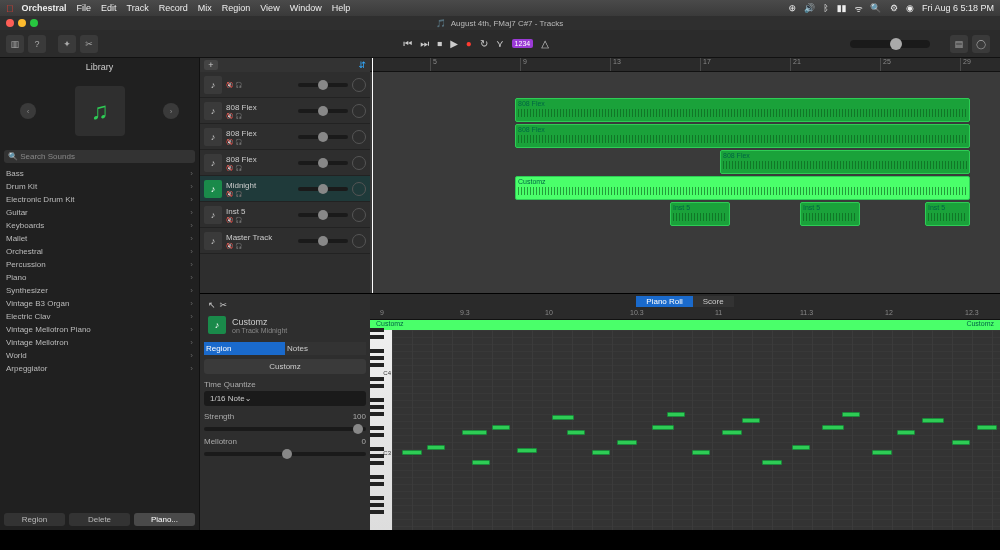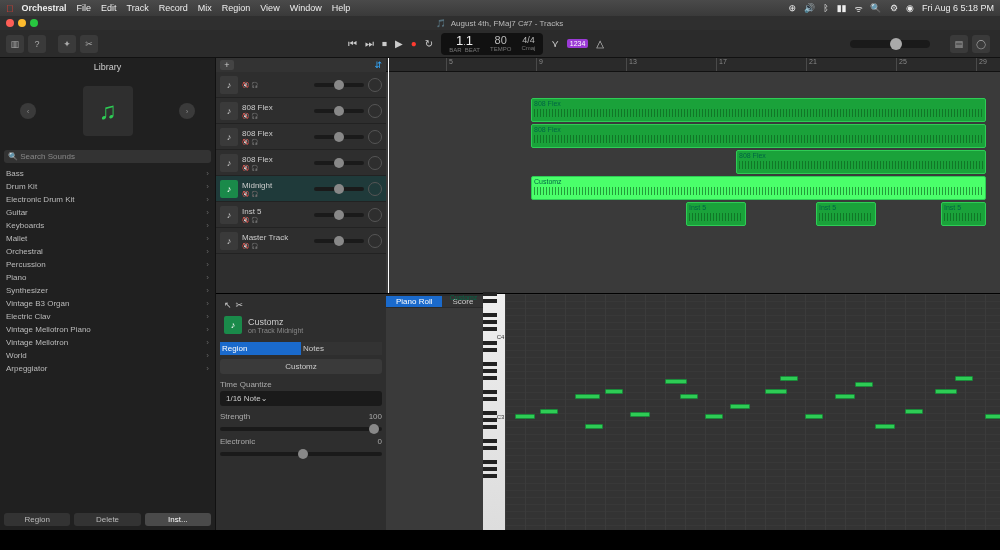--- a/index.html
+++ b/index.html
@@ -16,21 +16,21 @@
 .toolbar { height:28px; background:#2b2b2b; border-bottom:1px solid #111; display:flex; align-items:center; padding:0 6px; }
 .tool-btn { width:18px; height:18px; background:#3a3a3a; border-radius:3px; margin-right:4px; display:flex; align-items:center; justify-content:center; color:#aaa; font-size:9px; }
 .transport { display:flex; align-items:center; gap:8px; }
 .tp-btn { color:#ccc; font-size:10px; }
 .lcd { background:#111; border-radius:4px; padding:2px 8px; display:flex; align-items:center; gap:10px; height:22px; }
 .lcd-big { color:#eee; font-size:13px; font-weight:300; }
 .lcd-sm { color:#bbb; font-size:9px; text-align:center; line-height:1; }
 .lcd-sm small { font-size:6px; color:#777; display:block; }
 .badge { background:#9b3ad6; color:#fff; border-radius:2px; padding:1px 3px; font-size:7px; }
 .main { display:flex; height:472px; }
-.library { width:216px; background:#202020; display:flex; flex-direction:column; border-right:1px solid #111; }
+.library { width:200px; background:#202020; display:flex; flex-direction:column; border-right:1px solid #111; }
 .lib-hdr { text-align:center; padding:4px; font-size:9px; color:#ccc; }
 .lib-tile { height:70px; display:flex; align-items:center; justify-content:center; position:relative; }
 .lib-icon { width:50px; height:50px; background:#2f2f2f; border-radius:4px; display:flex; align-items:center; justify-content:center; color:#2ecc55; font-size:24px; }
 .lib-arrow { width:16px; height:16px; background:#3a3a3a; border-radius:50%; display:flex; align-items:center; justify-content:center; color:#888; font-size:8px; position:absolute; }
 .search { margin:4px; background:#333; border-radius:3px; padding:2px 4px; display:flex; align-items:center; color:#888; font-size:8px; }
 .cats { flex:1; overflow:auto; }
 .cat { padding:2px 6px; display:flex; justify-content:space-between; align-items:center; color:#bbb; font-size:8px; }
 .lib-foot { display:flex; padding:4px; gap:4px; }
 .lib-foot .btn { flex:1; background:#333; border-radius:3px; padding:2px; text-align:center; font-size:8px; color:#bbb; }
 .lib-foot .btn.save { background:#4a4a4a; color:#fff; }
@@ -59,21 +59,21 @@
 .ed-top { height:14px; display:flex; align-items:center; gap:4px; padding:0 4px; }
 .ed-info { display:flex; align-items:center; gap:6px; padding:4px; }
 .seg { display:flex; margin:4px 0; }
 .seg div { flex:1; text-align:left; padding:2px; font-size:8px; background:#333; }
 .seg .on { background:#1a6acc; color:#fff; }
 .btn-full { background:#3a3a3a; border-radius:3px; padding:3px; text-align:center; font-size:8px; margin:4px 0; }
 .param { font-size:8px; color:#aaa; margin-top:6px; display:flex; justify-content:space-between; }
 .sel-box { background:#1a1a1a; border-radius:3px; padding:3px 6px; font-size:8px; margin:2px 0; display:flex; }
 .hslider { height:4px; background:#1a1a1a; border-radius:2px; margin:6px 0; position:relative; }
 .hslider .thumb { position:absolute; top:-3px; width:10px; height:10px; background:#888; border-radius:50%; }
-.piano-area { flex:1; display:flex; flex-direction:row; background:#3a3a3a; }
+.piano-area { flex:1; display:flex; flex-direction:column; background:#3a3a3a; }
 .pr-tabs { height:14px; background:#2a2a2a; display:flex; justify-content:center; align-items:center; gap:0; font-size:8px; }
 .pr-tab { padding:1px 10px; background:#333; }
 .pr-tab.on { background:#1a6acc; color:#fff; }
 .pr-ruler { height:12px; background:#2a2a2a; position:relative; border-bottom:1px solid #111; }
 .pr-ruler .tk { position:absolute; font-size:7px; color:#888; top:1px; }
 .pr-regionbar { height:10px; background:#4aff6a; position:relative; font-size:7px; color:#064; }
 .pr-regionbar span { position:absolute; padding:0 2px; }
 .pr-body { flex:1; display:flex; position:relative; }
 .keys { width:22px; background:linear-gradient(#eee,#ddd); position:relative; }
 .keys .bk { position:absolute; left:0; width:14px; height:4px; background:#222; }
@@ -125,25 +125,20 @@
   <div class="tool-btn">✦</div>
   <div class="tool-btn">✂</div>
   <div style="flex:1"></div>
   <div class="transport">
     <span class="tp-btn">⏮</span>
     <span class="tp-btn">⏭</span>
     <span class="tp-btn">⏹</span>
     <span class="tp-btn">▶</span>
     <span class="tp-btn" style="color:#ff3b30">●</span>
     <span class="tp-btn">↻</span>
-    <div class="lcd">
-      <div class="lcd-sm"><span class="lcd-big">1</span>.<span class="lcd-big">1</span><small><span>BAR</span>&nbsp;&nbsp;<span>BEAT</span></small></div>
-      <div class="lcd-sm"><span style="font-size:11px">80</span><small>TEMPO</small></div>
-      <div class="lcd-sm"><span>4/4</span><small>Cmaj</small></div>
-    </div>
     <span class="tp-btn">⋎</span>
     <span class="badge">1234</span>
     <span class="tp-btn">△</span>
   </div>
   <div style="flex:1"></div>
   <div style="width:80px;height:8px;background:#1a1a1a;border-radius:4px;position:relative">
     <div style="position:absolute;left:50%;top:-2px;width:12px;height:12px;background:#aaa;border-radius:50%"></div>
   </div>
   <div style="width:20px"></div>
   <div class="tool-btn">▤</div>
@@ -225,21 +220,21 @@
           <span style="color:#666">›</span>
         </div>
         <div class="cat">
           <span>Arpeggiator</span>
           <span style="color:#666">›</span>
         </div>
       </div>
     <div class="lib-foot">
       <div class="btn">Region</div>
       <div class="btn">Delete</div>
-      <div class="btn save">Inst...</div>
+      <div class="btn save">Piano...</div>
     </div>
   </div>
 
   <div class="workspace">
 
     <div class="tracks-pane">
       <div class="track-headers">
         <div class="th-top">
           <div class="th-add">+</div>
           <div style="color:#3af;font-size:9px">⇵</div>
@@ -340,21 +335,21 @@
             <span>⌄</span>
           </div>
         <div class="param">
             <span>Strength</span>
             <span>100</span>
           </div>
         <div class="hslider">
             <div class="thumb" style="left:92%"></div>
           </div>
         <div class="param">
-            <span>Electronic</span>
+            <span>Mellotron</span>
             <span>0</span>
           </div>
         <div class="hslider">
             <div class="thumb" style="left:48%"></div>
           </div>
       </div>
       <div class="piano-area">
         <div class="pr-tabs">
           <div class="pr-tab on">Piano Roll</div>
           <div class="pr-tab">Score</div>

